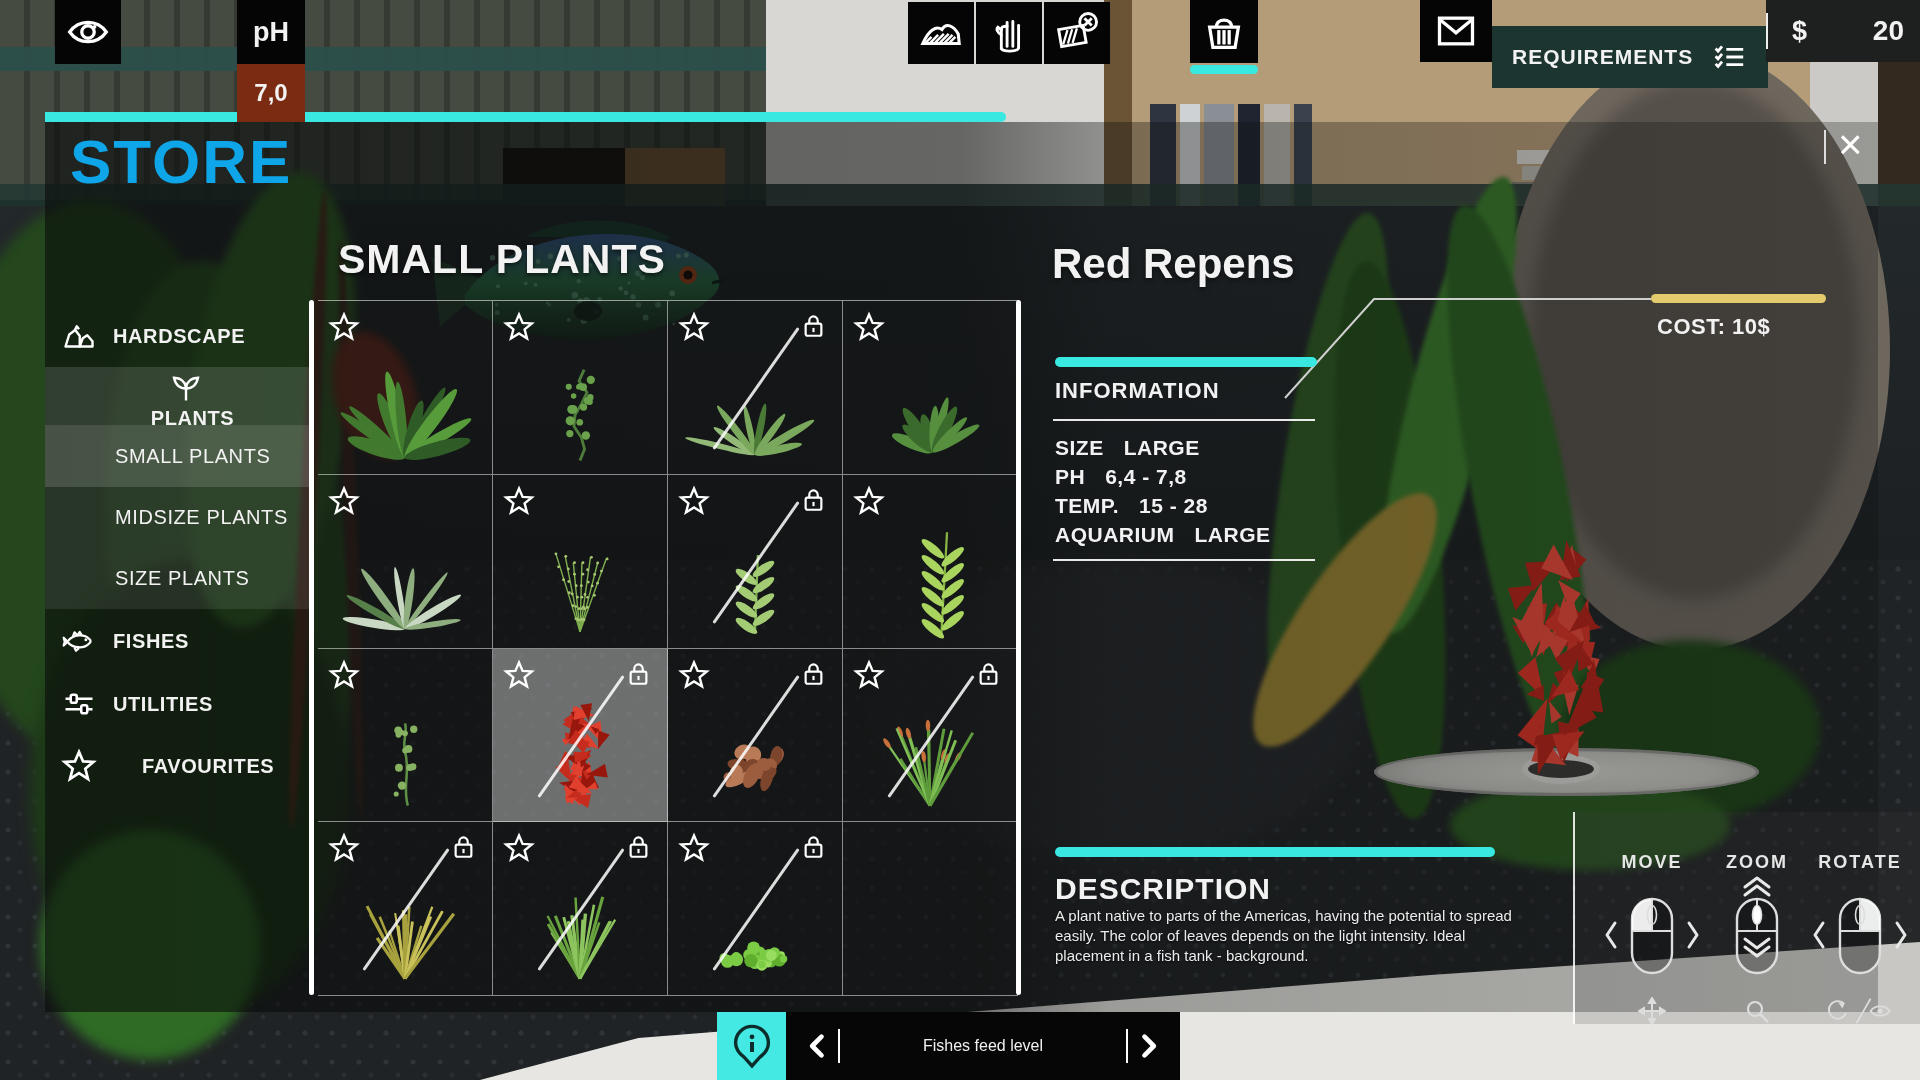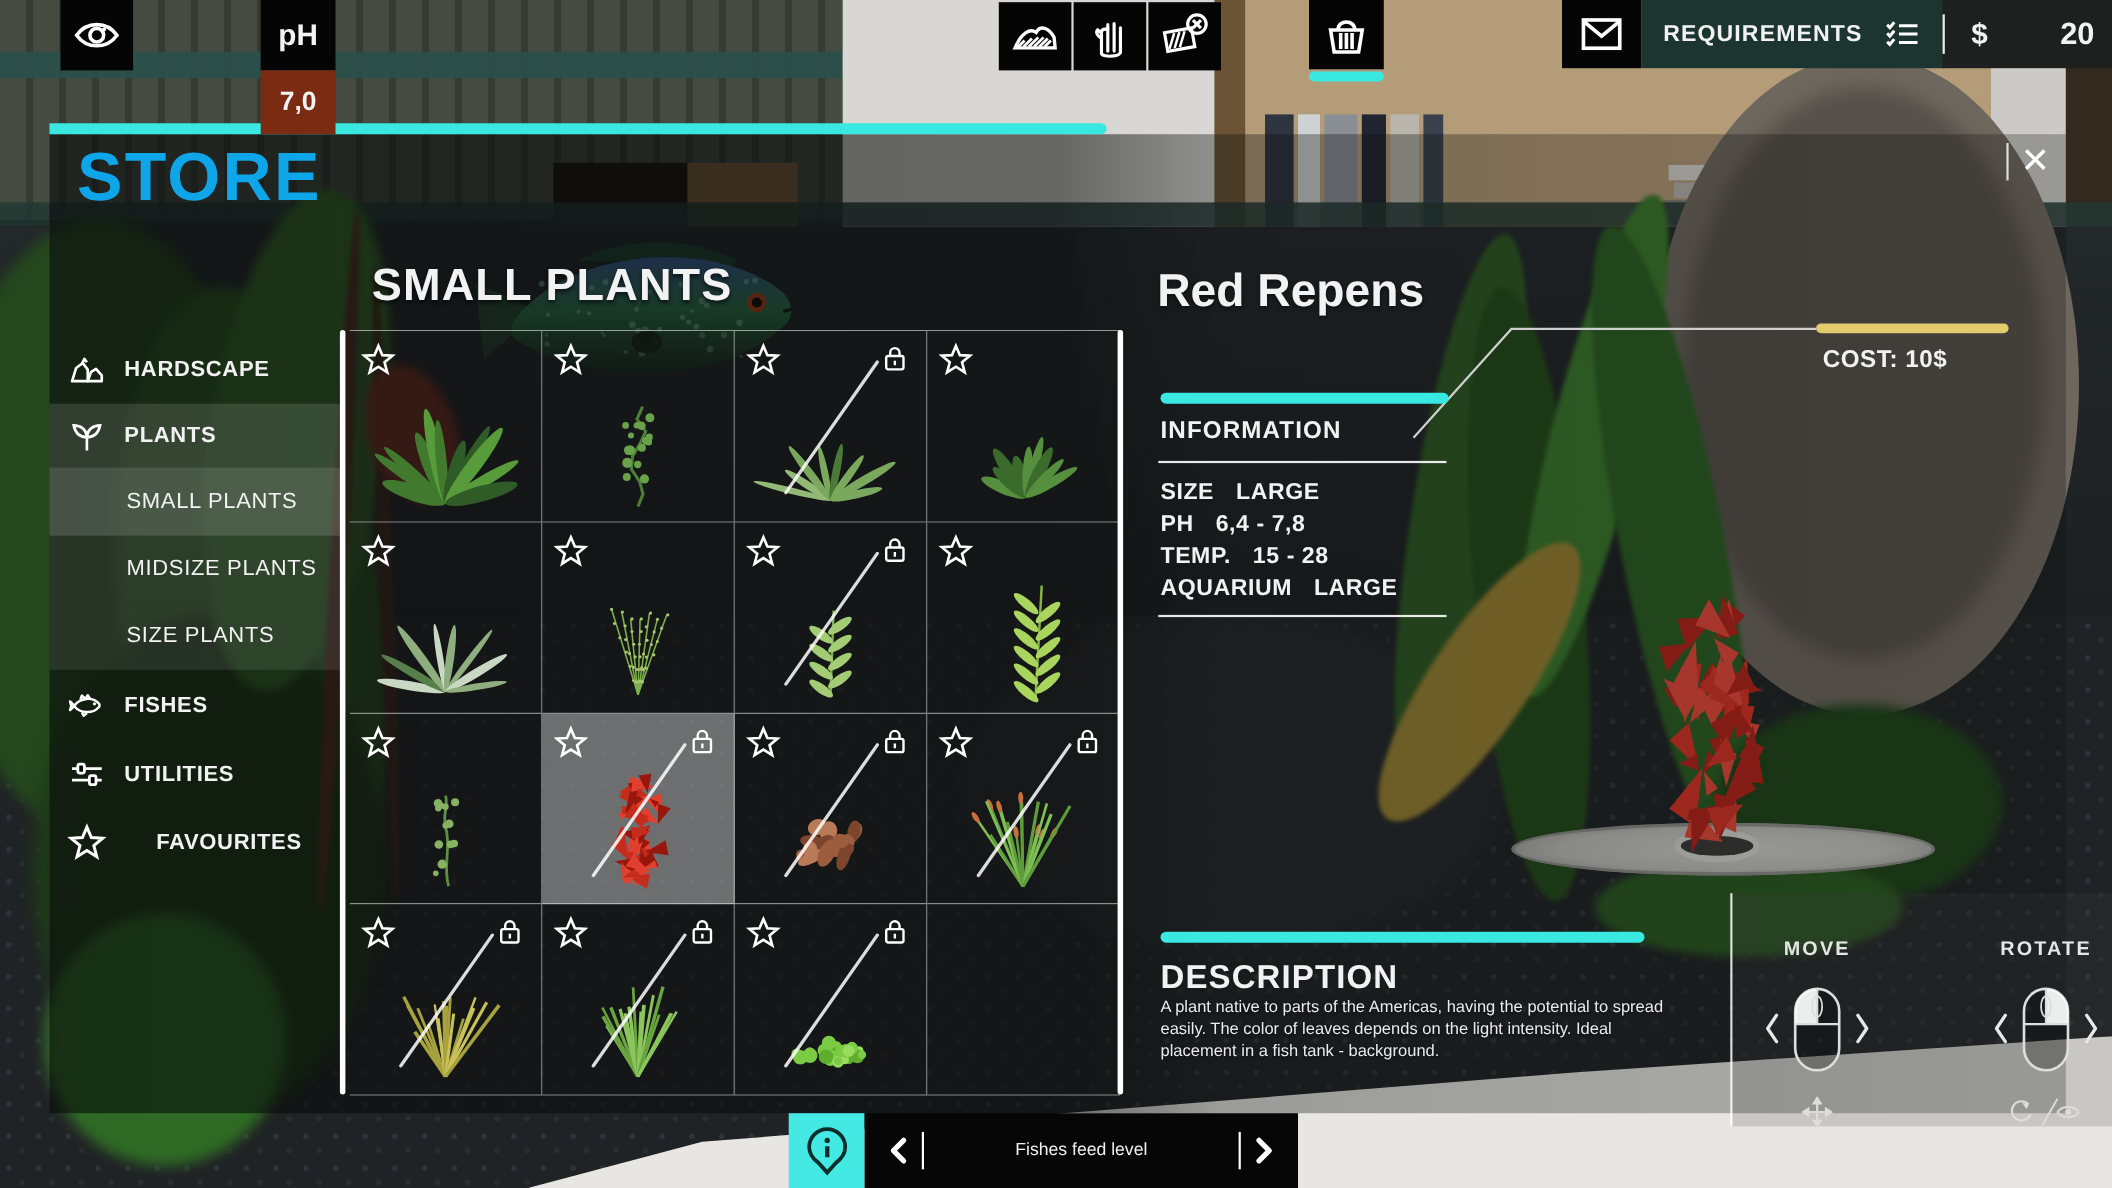--- a/index.html
+++ b/index.html
@@ -31,21 +31,21 @@
     clip-path:polygon(0 100%,11% 72%,40% 50%,66% 30%,100% 8%,100% 100%);}
   .base-plate{left:1374px;top:748px;width:385px;height:48px;border-radius:50%;
     background:radial-gradient(ellipse at 50% 50%,#d2d1cd 0%,#c2c1bd 55%,#9a9995 85%,#8a8985 100%);
     box-shadow:inset 0 0 0 3px rgba(120,120,116,.6);}
   .plate-hole{left:1528px;top:760px;width:66px;height:18px;border-radius:50%;background:#3a3a38;
     box-shadow:0 0 0 6px #d8d7d3;}
   
   .sq{background:#050505;display:flex;align-items:center;justify-content:center;}
   .ph-val{background:#7b2b12;display:flex;align-items:center;justify-content:center;
     font-size:24px;font-weight:700;}
-  .req-box{background:#1d3531;display:flex;align-items:center;gap:18px;padding:0 20px;}
+  .req-box{background:#1d3531;display:flex;align-items:center;gap:18px;padding:0 20px;margin-top:26px;}
   .req-label{font-size:21px;font-weight:700;letter-spacing:1px;}
   .money-box{background:#1e1f1f;display:flex;align-items:center;}
   .money-div{width:2px;height:36px;background:#eee;margin-right:24px;}
   .basket-under{background:#38e8e1;border-radius:5px;}
   
   .overlay{left:45px;top:122px;width:1833px;height:890px;
     background:linear-gradient(90deg,rgba(8,10,10,.60) 0%,rgba(8,10,10,.55) 50%,
       rgba(10,12,12,.34) 58%,rgba(10,12,12,.26) 100%);}
   .feedbar{left:45px;top:112px;width:961px;height:10px;background:#38e8e1;
     border-radius:0 6px 6px 0;}
@@ -471,21 +471,21 @@
 
 <div class="abs sidebar" id="sidebar">
       <div class="side-item" style="height: 62px;">
         <span class="side-icon">
           <svg width="36" height="36">
             <use href="#i-rocks"></use>
           </svg>
         </span>
         <span class="lbl">HARDSCAPE</span>
       </div>
-      <div class="side-item" style="height: 58px; background: rgba(255, 255, 255, 0.13);">
+      <div class="side-item" style="height: 58px; background: rgba(255, 255, 255, 0.13); flex-direction: column;">
         <span class="side-icon">
           <svg width="36" height="36">
             <use href="#i-sprout"></use>
           </svg>
         </span>
         <span class="lbl">PLANTS</span>
       </div>
       <div class="side-item sub" style="height: 62px; background: rgba(255, 255, 255, 0.22);">
         <span class="lbl">SMALL PLANTS</span>
       </div>
@@ -983,20 +983,36 @@
           <line x1="28" y1="56" x2="68" y2="56" stroke="#ddd" stroke-width="2"></line>
           <line x1="48" y1="24" x2="48" y2="56" stroke="#ddd" stroke-width="2"></line>
           <ellipse cx="48" cy="40" rx="4.5" ry="9.5" fill="none" stroke="#ddd" stroke-width="1.6"></ellipse>
           <polyline points="11,48 3,60 11,72" fill="none" stroke="#e8e8e8" stroke-width="3" stroke-linecap="round" stroke-linejoin="round"></polyline>
           <polyline points="85,48 93,60 85,72" fill="none" stroke="#e8e8e8" stroke-width="3" stroke-linecap="round" stroke-linejoin="round"></polyline>
         </svg>
         <svg width="28" height="28" style="margin: 4px auto 0px;">
           <use href="#i-movecross"></use>
         </svg>
       </div>
+      <div class="ctrl-col" style="left: 127px;">
+        <div class="ctrl-label">ZOOM</div>
+        <svg viewBox="0 0 96 118" width="96" height="118" style="margin: 2px auto 0px;">
+          <rect x="28" y="24" width="40" height="74" rx="20" fill="rgba(0,0,0,.25)" stroke="#ddd" stroke-width="2.4"></rect>
+          <line x1="28" y1="56" x2="68" y2="56" stroke="#ddd" stroke-width="2"></line>
+          <line x1="48" y1="24" x2="48" y2="56" stroke="#ddd" stroke-width="2"></line>
+          <ellipse cx="48" cy="40" rx="4.5" ry="9.5" fill="#fff" stroke="#ddd" stroke-width="1.6"></ellipse>
+          <polyline points="36,12 48,3 60,12" fill="none" stroke="#e8e8e8" stroke-width="3" stroke-linecap="round" stroke-linejoin="round"></polyline>
+          <polyline points="36,20 48,11 60,20" fill="none" stroke="#e8e8e8" stroke-width="3" stroke-linecap="round" stroke-linejoin="round"></polyline>
+          <polyline points="36,64 48,73 60,64" fill="none" stroke="#e8e8e8" stroke-width="3" stroke-linecap="round" stroke-linejoin="round"></polyline>
+          <polyline points="36,72 48,81 60,72" fill="none" stroke="#e8e8e8" stroke-width="3" stroke-linecap="round" stroke-linejoin="round"></polyline>
+        </svg>
+        <svg width="28" height="28" style="margin: 4px auto 0px;">
+          <use href="#i-magnifier"></use>
+        </svg>
+      </div>
       <div class="ctrl-col" style="left: 230px;">
         <div class="ctrl-label">ROTATE</div>
         <svg viewBox="0 0 96 118" width="96" height="118" style="margin: 2px auto 0px;">
           <rect x="28" y="24" width="40" height="74" rx="20" fill="rgba(0,0,0,.25)" stroke="#ddd" stroke-width="2.4"></rect>
           <path d="M48,24 A20,20 0 0 1 68,44 V56 H48 Z" fill="#fff" opacity="0.92"></path>
           <line x1="28" y1="56" x2="68" y2="56" stroke="#ddd" stroke-width="2"></line>
           <line x1="48" y1="24" x2="48" y2="56" stroke="#ddd" stroke-width="2"></line>
           <ellipse cx="48" cy="40" rx="4.5" ry="9.5" fill="none" stroke="#ddd" stroke-width="1.6"></ellipse>
           <polyline points="11,48 3,60 11,72" fill="none" stroke="#e8e8e8" stroke-width="3" stroke-linecap="round" stroke-linejoin="round"></polyline>
           <polyline points="85,48 93,60 85,72" fill="none" stroke="#e8e8e8" stroke-width="3" stroke-linecap="round" stroke-linejoin="round"></polyline>

